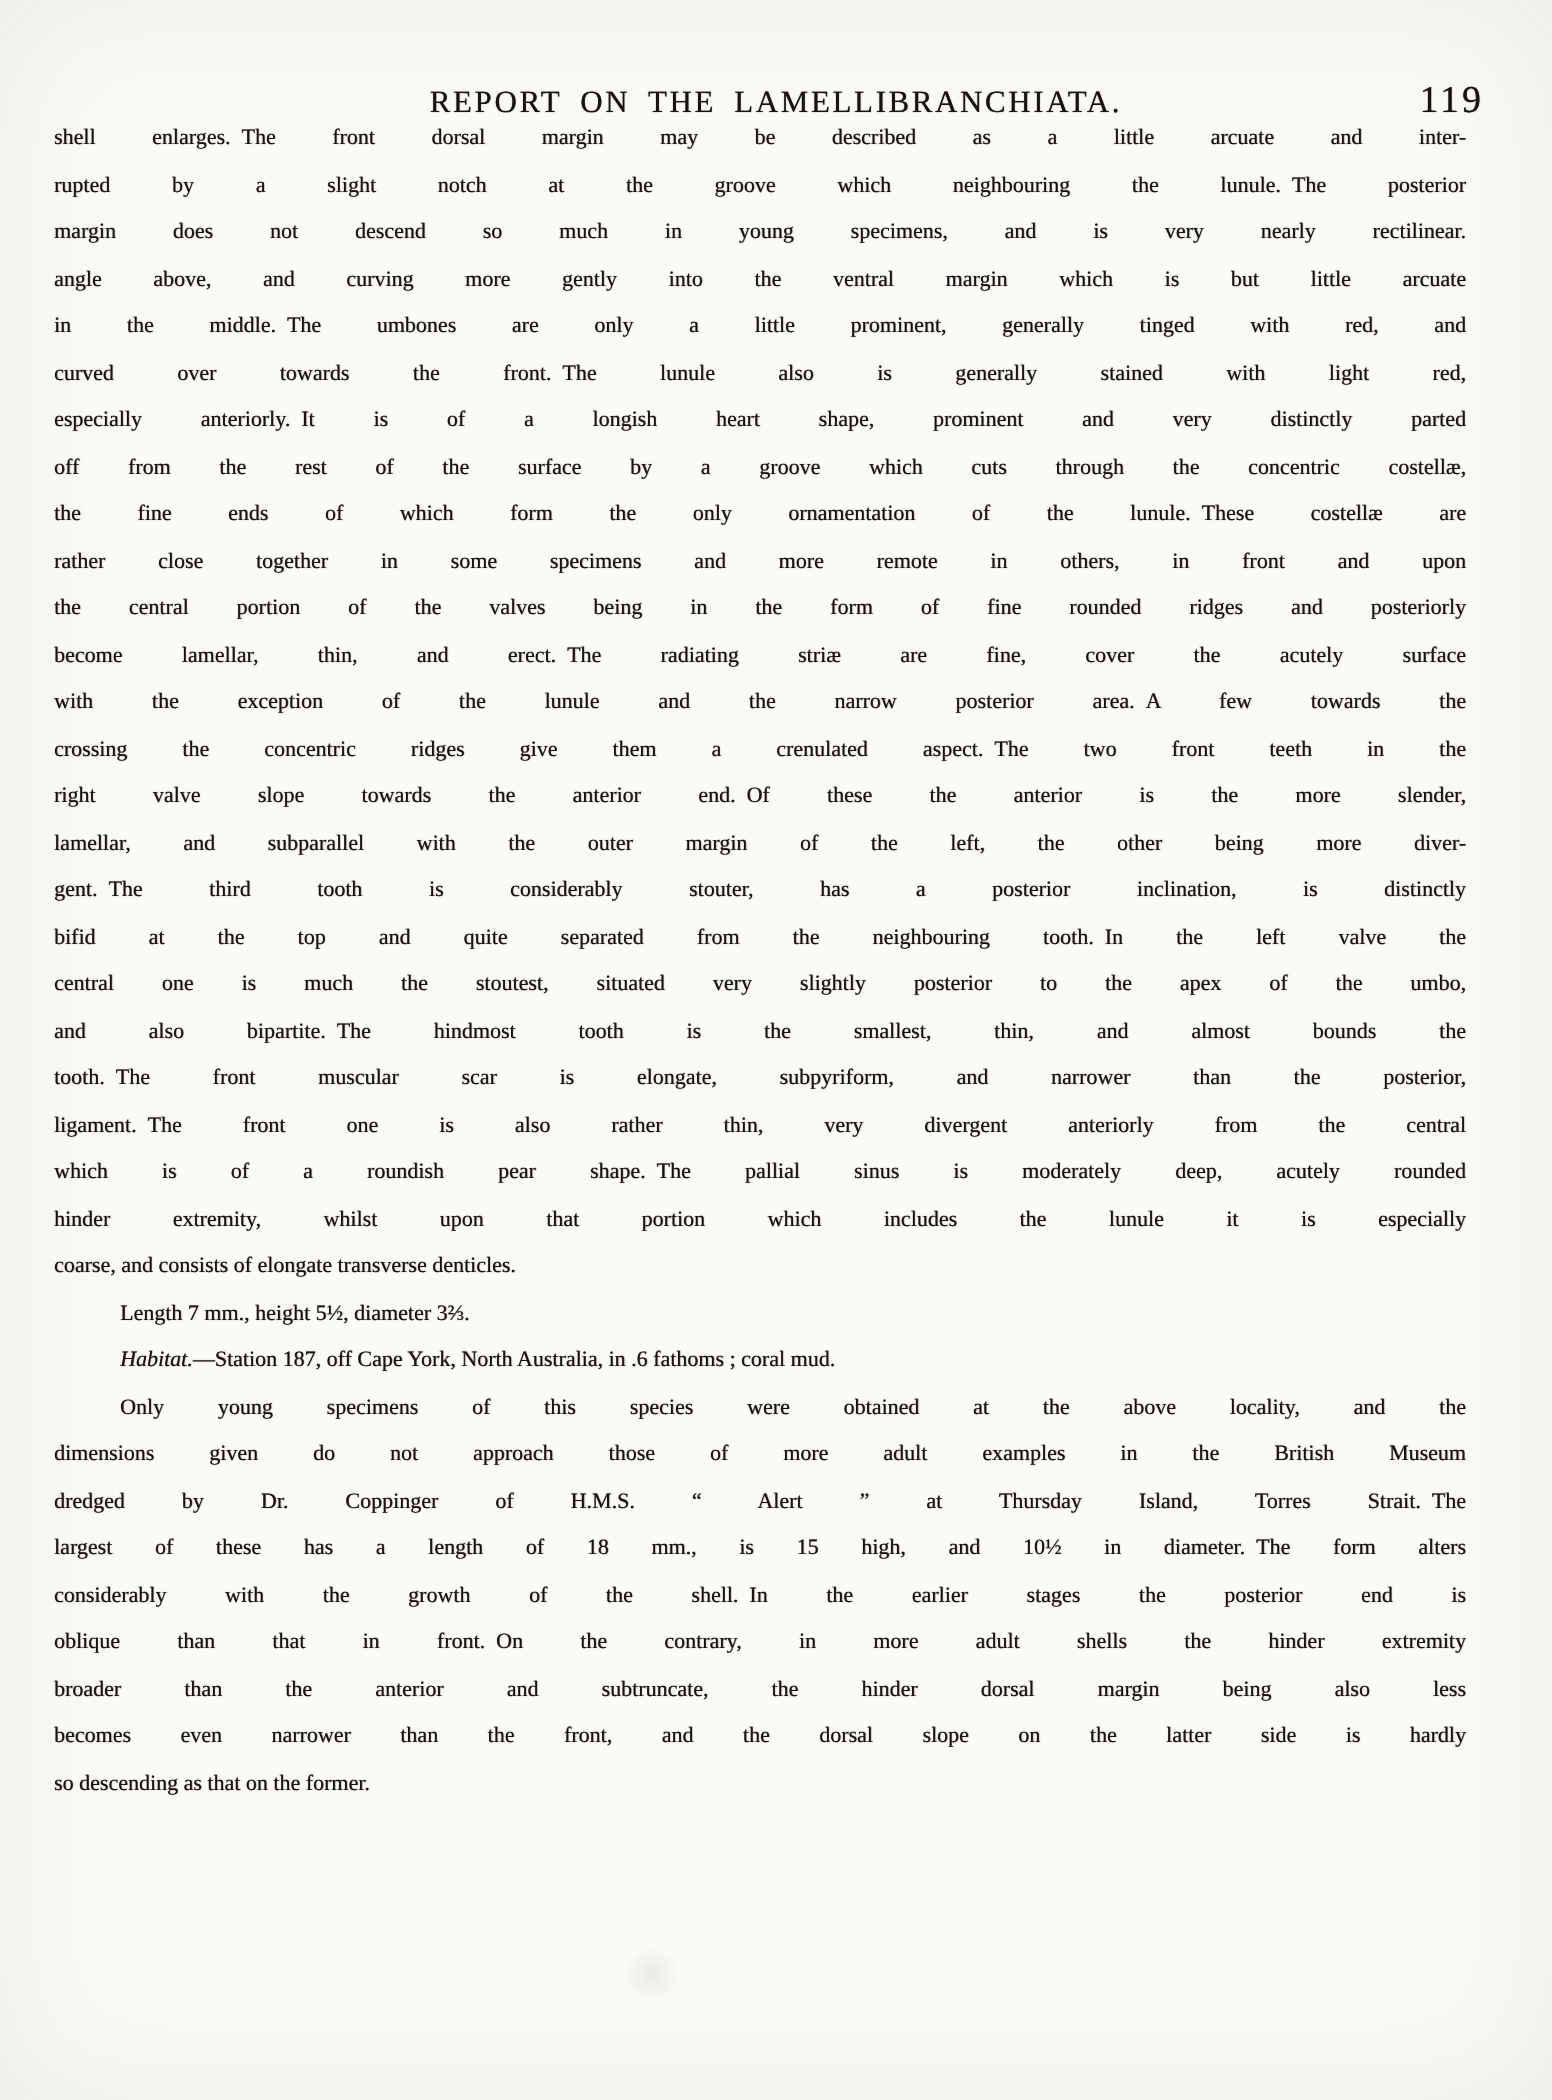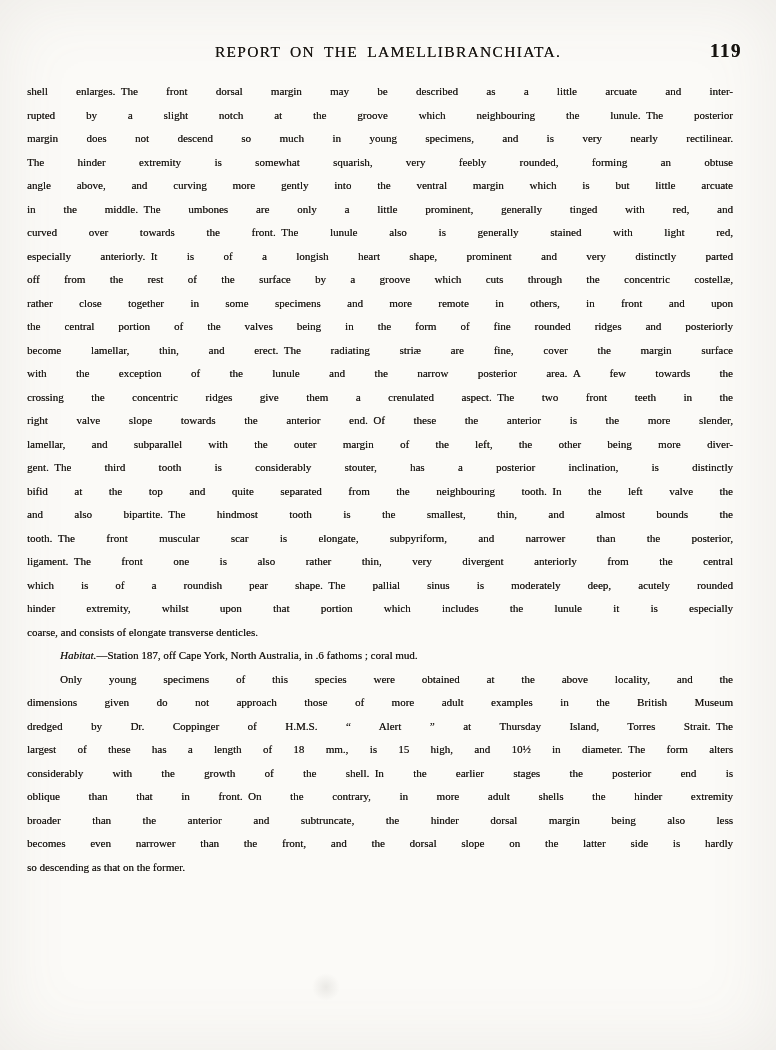--- a/index.html
+++ b/index.html
@@ -15,42 +15,41 @@
     position: relative;
     width: 776px;
     height: 1050px;
     background:
       radial-gradient(circle at 42% 94%, rgba(90,85,75,0.10) 0px, rgba(90,85,75,0) 14px),
       linear-gradient(#fbfaf7, #fbfaf7);
     box-shadow: inset 0 0 70px rgba(120, 112, 98, 0.10);
   }
   .running-header {
     position: relative;
-    padding-top: 43px;
+    padding-top: 21px;
     height: 22px;
   }
   .running-title {
     position: absolute;
     left: 0;
     right: 0;
     top: 43px;
     text-align: center;
     font-size: 15.5px;
     letter-spacing: 1.3px;
     word-spacing: 4px;
     text-shadow: 0 0 0.5px rgba(25,22,18,0.8);
   }
   .page-number {
     position: absolute;
     right: 34px;
     top: 40px;
     font-size: 19px;
     letter-spacing: 1.5px;
     text-shadow: 0 0 0.5px rgba(25,22,18,0.8);
-    font-weight: bold;
   }
   .page-body {
     margin: 15px 43px 0 27px;
     font-size: 11px;
     line-height: 23.5px;
     text-shadow: 0.2px 0.2px 0.45px rgba(25, 20, 16, 0.72);
   }
   .line {
     text-align: justify;
     text-align-last: justify;
@@ -68,41 +67,43 @@
 
 <div class="page">
   <div class="running-header">
     <div class="running-title">REPORT ON THE LAMELLIBRANCHIATA.</div>
     <div class="page-number">119</div>
   </div>
   <div class="page-body">
       <div class="line">shell enlarges. The front dorsal margin may be described as a little arcuate and inter-</div>
       <div class="line">rupted by a slight notch at the groove which neighbouring the lunule. The posterior</div>
       <div class="line">margin does not descend so much in young specimens, and is very nearly rectilinear.</div>
-      <div class="line">The hinder extremity is somewhat squarish, very feebly rounded, forming an obtuse</div>
       <div class="line">angle above, and curving more gently into the ventral margin which is but little arcuate</div>
       <div class="line">in the middle. The umbones are only a little prominent, generally tinged with red, and</div>
       <div class="line">curved over towards the front. The lunule also is generally stained with light red,</div>
       <div class="line">especially anteriorly. It is of a longish heart shape, prominent and very distinctly parted</div>
       <div class="line">off from the rest of the surface by a groove which cuts through the concentric costellæ,</div>
+      <div class="line">the fine ends of which form the only ornamentation of the lunule. These costellæ are</div>
       <div class="line">rather close together in some specimens and more remote in others, in front and upon</div>
       <div class="line">the central portion of the valves being in the form of fine rounded ridges and posteriorly</div>
-      <div class="line">become lamellar, thin, and erect. The radiating striæ are fine, cover the margin surface</div>
+      <div class="line">become lamellar, thin, and erect. The radiating striæ are fine, cover the acutely surface</div>
       <div class="line">with the exception of the lunule and the narrow posterior area. A few towards the</div>
       <div class="line">crossing the concentric ridges give them a crenulated aspect. The two front teeth in the</div>
       <div class="line">right valve slope towards the anterior end. Of these the anterior is the more slender,</div>
       <div class="line">lamellar, and subparallel with the outer margin of the left, the other being more diver-</div>
       <div class="line">gent. The third tooth is considerably stouter, has a posterior inclination, is distinctly</div>
       <div class="line">bifid at the top and quite separated from the neighbouring tooth. In the left valve the</div>
+      <div class="line">central one is much the stoutest, situated very slightly posterior to the apex of the umbo,</div>
       <div class="line">and also bipartite. The hindmost tooth is the smallest, thin, and almost bounds the</div>
       <div class="line">tooth. The front muscular scar is elongate, subpyriform, and narrower than the posterior,</div>
       <div class="line">ligament. The front one is also rather thin, very divergent anteriorly from the central</div>
       <div class="line">which is of a roundish pear shape. The pallial sinus is moderately deep, acutely rounded</div>
       <div class="line">hinder extremity, whilst upon that portion which includes the lunule it is especially</div>
       <div class="line last">coarse, and consists of elongate transverse denticles.</div>
+      <div class="line indent last">Length 7 mm., height 5½, diameter 3⅔.</div>
       <div class="line indent last"><span class="italic">Habitat.</span><span>—Station 187, off Cape York, North Australia, in .6 fathoms ; coral mud.</span></div>
       <div class="line indent">Only young specimens of this species were obtained at the above locality, and the</div>
       <div class="line">dimensions given do not approach those of more adult examples in the British Museum</div>
       <div class="line">dredged by Dr. Coppinger of H.M.S. “ Alert ” at Thursday Island, Torres Strait. The</div>
       <div class="line">largest of these has a length of 18 mm., is 15 high, and 10½ in diameter. The form alters</div>
       <div class="line">considerably with the growth of the shell. In the earlier stages the posterior end is</div>
       <div class="line">oblique than that in front. On the contrary, in more adult shells the hinder extremity</div>
       <div class="line">broader than the anterior and subtruncate, the hinder dorsal margin being also less</div>
       <div class="line">becomes even narrower than the front, and the dorsal slope on the latter side is hardly</div>
       <div class="line last">so descending as that on the former.</div>

